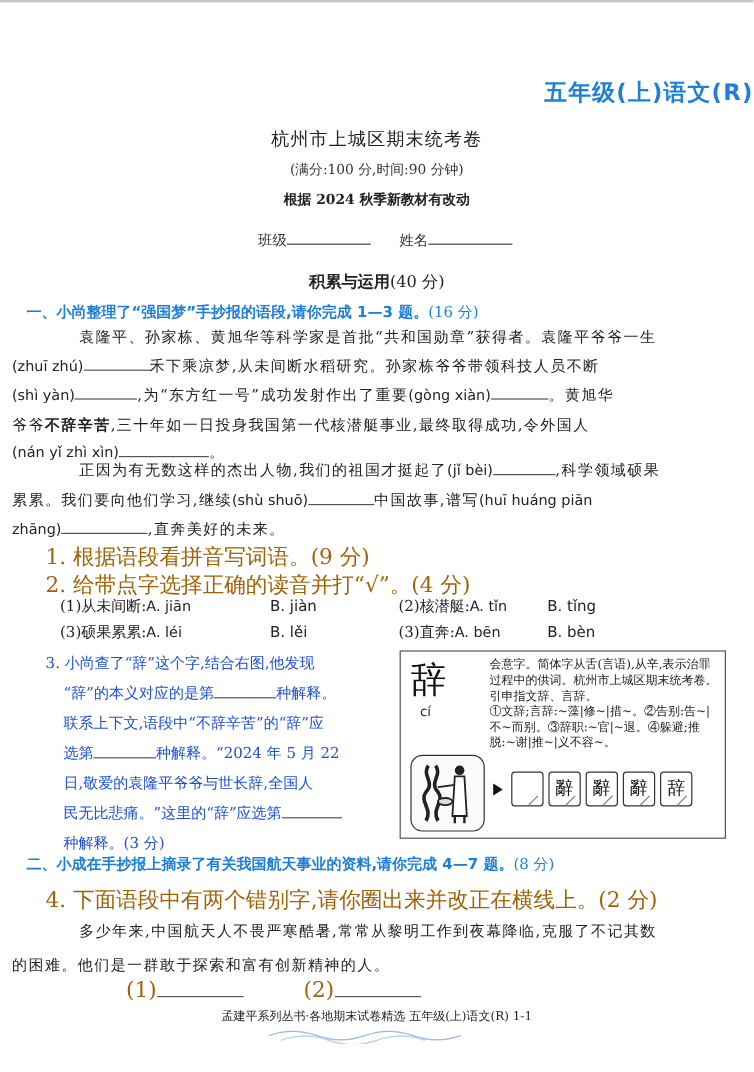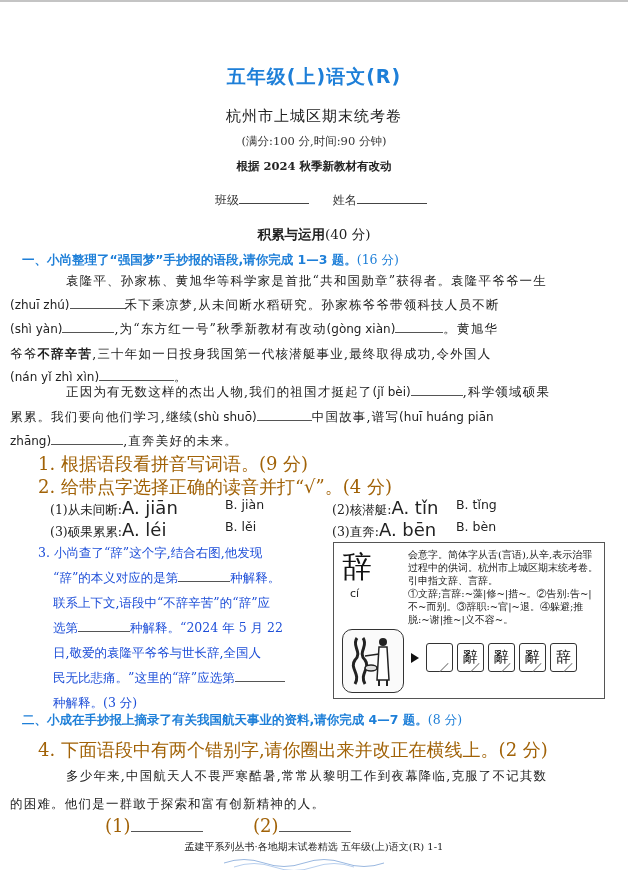--- a/index.html
+++ b/index.html
@@ -1,35 +1,35 @@
 <!DOCTYPE html>
 <html><head>
 <meta charset="utf-8">
 <style>
   * { box-sizing: border-box; margin: 0; padding: 0; }
   html, body { width: 628px; height: 893px; background: #ffffff; overflow: hidden; }
   body { font-family: "DejaVu Serif", "Liberation Serif", serif; color: #222; position: relative; }
   .topbar { position: absolute; left: 0; top: 0; width: 628px; height: 2px; background: #c4c4c4; }
   .abs { position: absolute; white-space: nowrap; }
-  .title { left: 0; width: 628px; top: 64px; text-align: center; font-family: "DejaVu Sans", sans-serif; font-weight: bold; font-size: 19px; color: #1e7fd8; letter-spacing: 1px; }
+  .title { left: 0; width: 628px; top: 64px; text-align: right; font-family: "DejaVu Sans", sans-serif; font-weight: bold; font-size: 19px; color: #1e7fd8; letter-spacing: 1px; }
   .subtitle { left: 0; width: 628px; top: 107px; text-align: center; font-size: 15px; color: #222; letter-spacing: 1px; }
   .meta { left: 0; width: 628px; top: 134px; text-align: center; font-size: 11.5px; color: #333; }
   .note { left: 0; width: 628px; top: 159px; text-align: center; font-size: 11.5px; font-weight: bold; color: #222; }
   .fields { left: 215px; top: 192px; font-size: 12px; color: #333; }
   .fields .blank { display: inline-block; width: 70px; border-bottom: 1px solid #444; height: 12px; vertical-align: baseline; margin-right: 20px; }
   .section-head { left: 0; width: 628px; top: 226px; text-align: center; font-size: 13.5px; color: #222; }
   .section-head b { font-family: "DejaVu Sans", sans-serif; }
   .blue-q { left: 22px; font-family: "DejaVu Sans", sans-serif; font-weight: bold; font-size: 12.5px; color: #1e7fd8; }
   .blue-q .pts { font-family: "DejaVu Serif", serif; font-weight: normal; color: #1e7fd8; }
   .para { left: 38px; width: 572px; font-size: 12.5px; line-height: 23.5px; color: #222; white-space: normal; letter-spacing: 1.2px; }
   .py { font-family: "DejaVu Sans", sans-serif; font-size: 12px; letter-spacing: 0; }
   .bl { display: inline-block; border-bottom: 1px solid #555; height: 14px; vertical-align: baseline; }
   .q { left: 38px; font-size: 18px; color: #a16207; }
   .opt { font-size: 12.5px; color: #222; }
-  .opt .py { font-size: 18px; }
+  .opt .py { font-size: 12px; }
   .q3 { left: 38px; top: 540px; width: 292px; font-size: 12.5px; line-height: 25px; white-space: normal; color: #1d4ed8; }
   .q3 .indent { padding-left: 15px; display: block; }
   .dict-box { left: 333px; top: 542px; width: 272px; height: 157px; border: 1px solid #555; background: #fff; }
   .dict-char { position: absolute; left: 8px; top: 4px; font-family: "DejaVu Sans", sans-serif; font-size: 30px; color: #111; }
   .dict-py { position: absolute; left: 16px; top: 44px; font-family: "DejaVu Sans", sans-serif; font-size: 11px; color: #222; }
   .dict-text { position: absolute; left: 54px; top: 5px; width: 212px; font-size: 10px; line-height: 13px; color: #222; white-space: normal; }
   .dict-text .ind { padding-left: 20px; }
   .illus { position: absolute; left: 8px; top: 86px; width: 62px; height: 64px; border: 1.5px solid #333; border-radius: 10px; background: #fafafa; }
   .arrow { position: absolute; left: 77px; top: 110px; width: 0; height: 0; border-top: 5px solid transparent; border-bottom: 5px solid transparent; border-left: 8px solid #111; }
   .glyph-box { position: absolute; top: 100px; width: 27px; height: 29px; border: 1px solid #333; border-radius: 3px; font-size: 15px; color: #111; text-align: center; line-height: 27px; font-family: "DejaVu Serif", serif; background: #fff; }
@@ -56,21 +56,21 @@
   <b>积累与运用</b><span>(40 分)</span>
 </div>
 
 <div class="abs blue-q" style="top:252px">
   <span>一、小尚整理了“强国梦”手抄报的语段,请你完成 1—3 题。</span><span class="pts">(16 分)</span>
 </div>
 
 <div class="abs para" style="top:269px; text-indent:28px;">
   <span>袁隆平、孙家栋、黄旭华等科学家是首批“共和国勋章”获得者。袁隆平爷爷一生</span><br>
   <span style="display:inline-block;text-indent:0"></span><span class="py" style="margin-left:-28px">(zhuī zhú)</span><span class="bl" style="width:55px"></span><span>禾下乘凉梦,从未间断水稻研究。孙家栋爷爷带领科技人员不断</span><br>
-  <span class="py" style="margin-left:-28px">(shì yàn)</span><span class="bl" style="width:52px"></span><span>,为“东方红一号”秋季新教材有改动</span><span class="py">(gòng xiàn)</span><span class="bl" style="width:48px"></span><span>。黄旭华</span><br>
+  <span class="py" style="margin-left:-28px">(shì yàn)</span><span class="bl" style="width:52px"></span><span>,为“东方红一号”成功发射作出了重要</span><span class="py">(gòng xiàn)</span><span class="bl" style="width:48px"></span><span>。黄旭华</span><br>
   <span style="margin-left:-28px">爷爷</span><b>不辞辛苦</b><span>,三十年如一日投身我国第一代核潜艇事业,最终取得成功,令外国人</span><br>
   <span class="py" style="margin-left:-28px">(nán yǐ zhì xìn)</span><span class="bl" style="width:75px"></span><span>。</span>
 </div>
 
 <div class="abs para" style="top:380px; text-indent:28px;">
   <span>正因为有无数这样的杰出人物,我们的祖国才挺起了</span><span class="py">(jǐ bèi)</span><span class="bl" style="width:52px"></span><span>,科学领域硕果</span><br>
   <span style="margin-left:-28px">累累</span><span>。我们要向他们学习,继续</span><span class="py">(shù shuō)</span><span class="bl" style="width:55px"></span><span>中国故事,谱写</span><span class="py">(huī huáng piān</span><br>
   <span class="py" style="margin-left:-28px">zhāng)</span><span class="bl" style="width:72px"></span><span>,直奔美好的未来。</span>
 </div>
 

